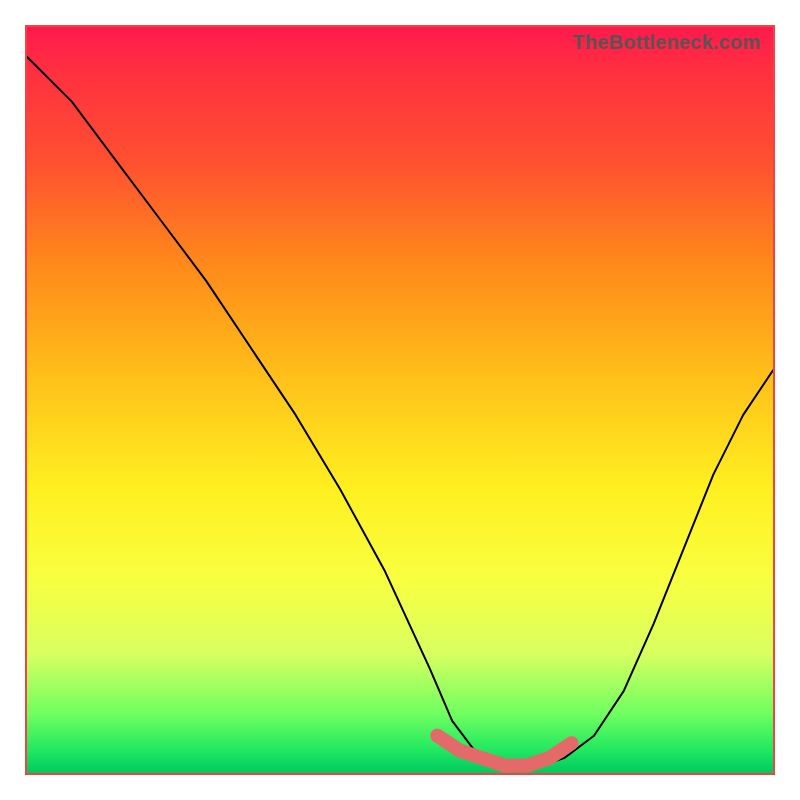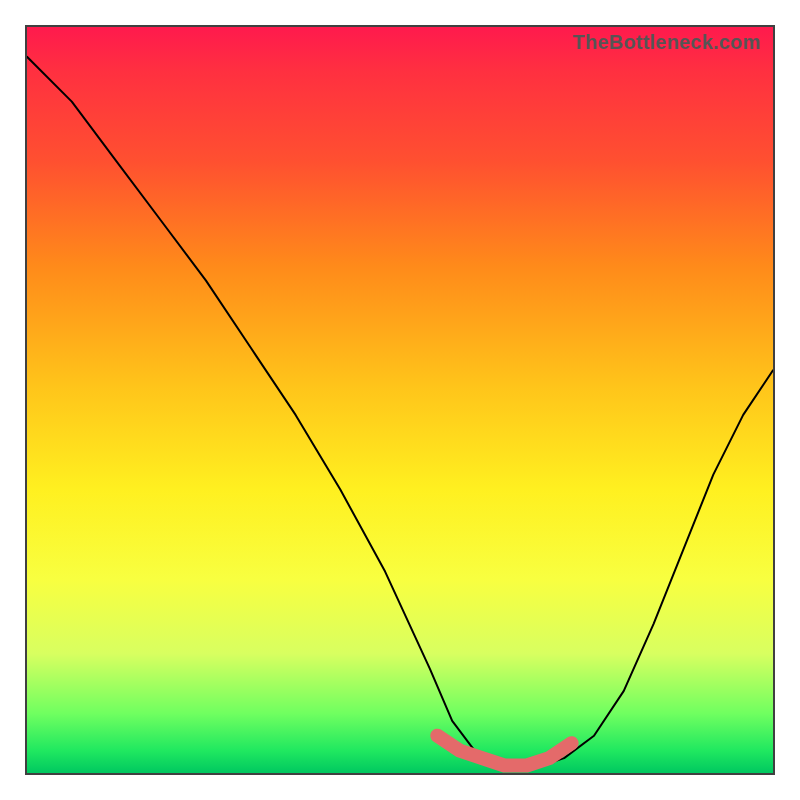--- a/index.html
+++ b/index.html
@@ -10,21 +10,21 @@
     background: #ffffff;
     font-family: Arial, Helvetica, sans-serif;
     overflow: hidden;
   }
   .frame {
     position: absolute;
     left: 25px;
     top: 25px;
     width: 750px;
     height: 750px;
-    border: 2px solid #404040;
+    border: 2px solid #ef4444;
     box-sizing: border-box;
     overflow: hidden;
   }
   .plot-area {
     position: absolute;
     left: 0;
     top: 0;
     width: 100%;
     height: 100%;
     

